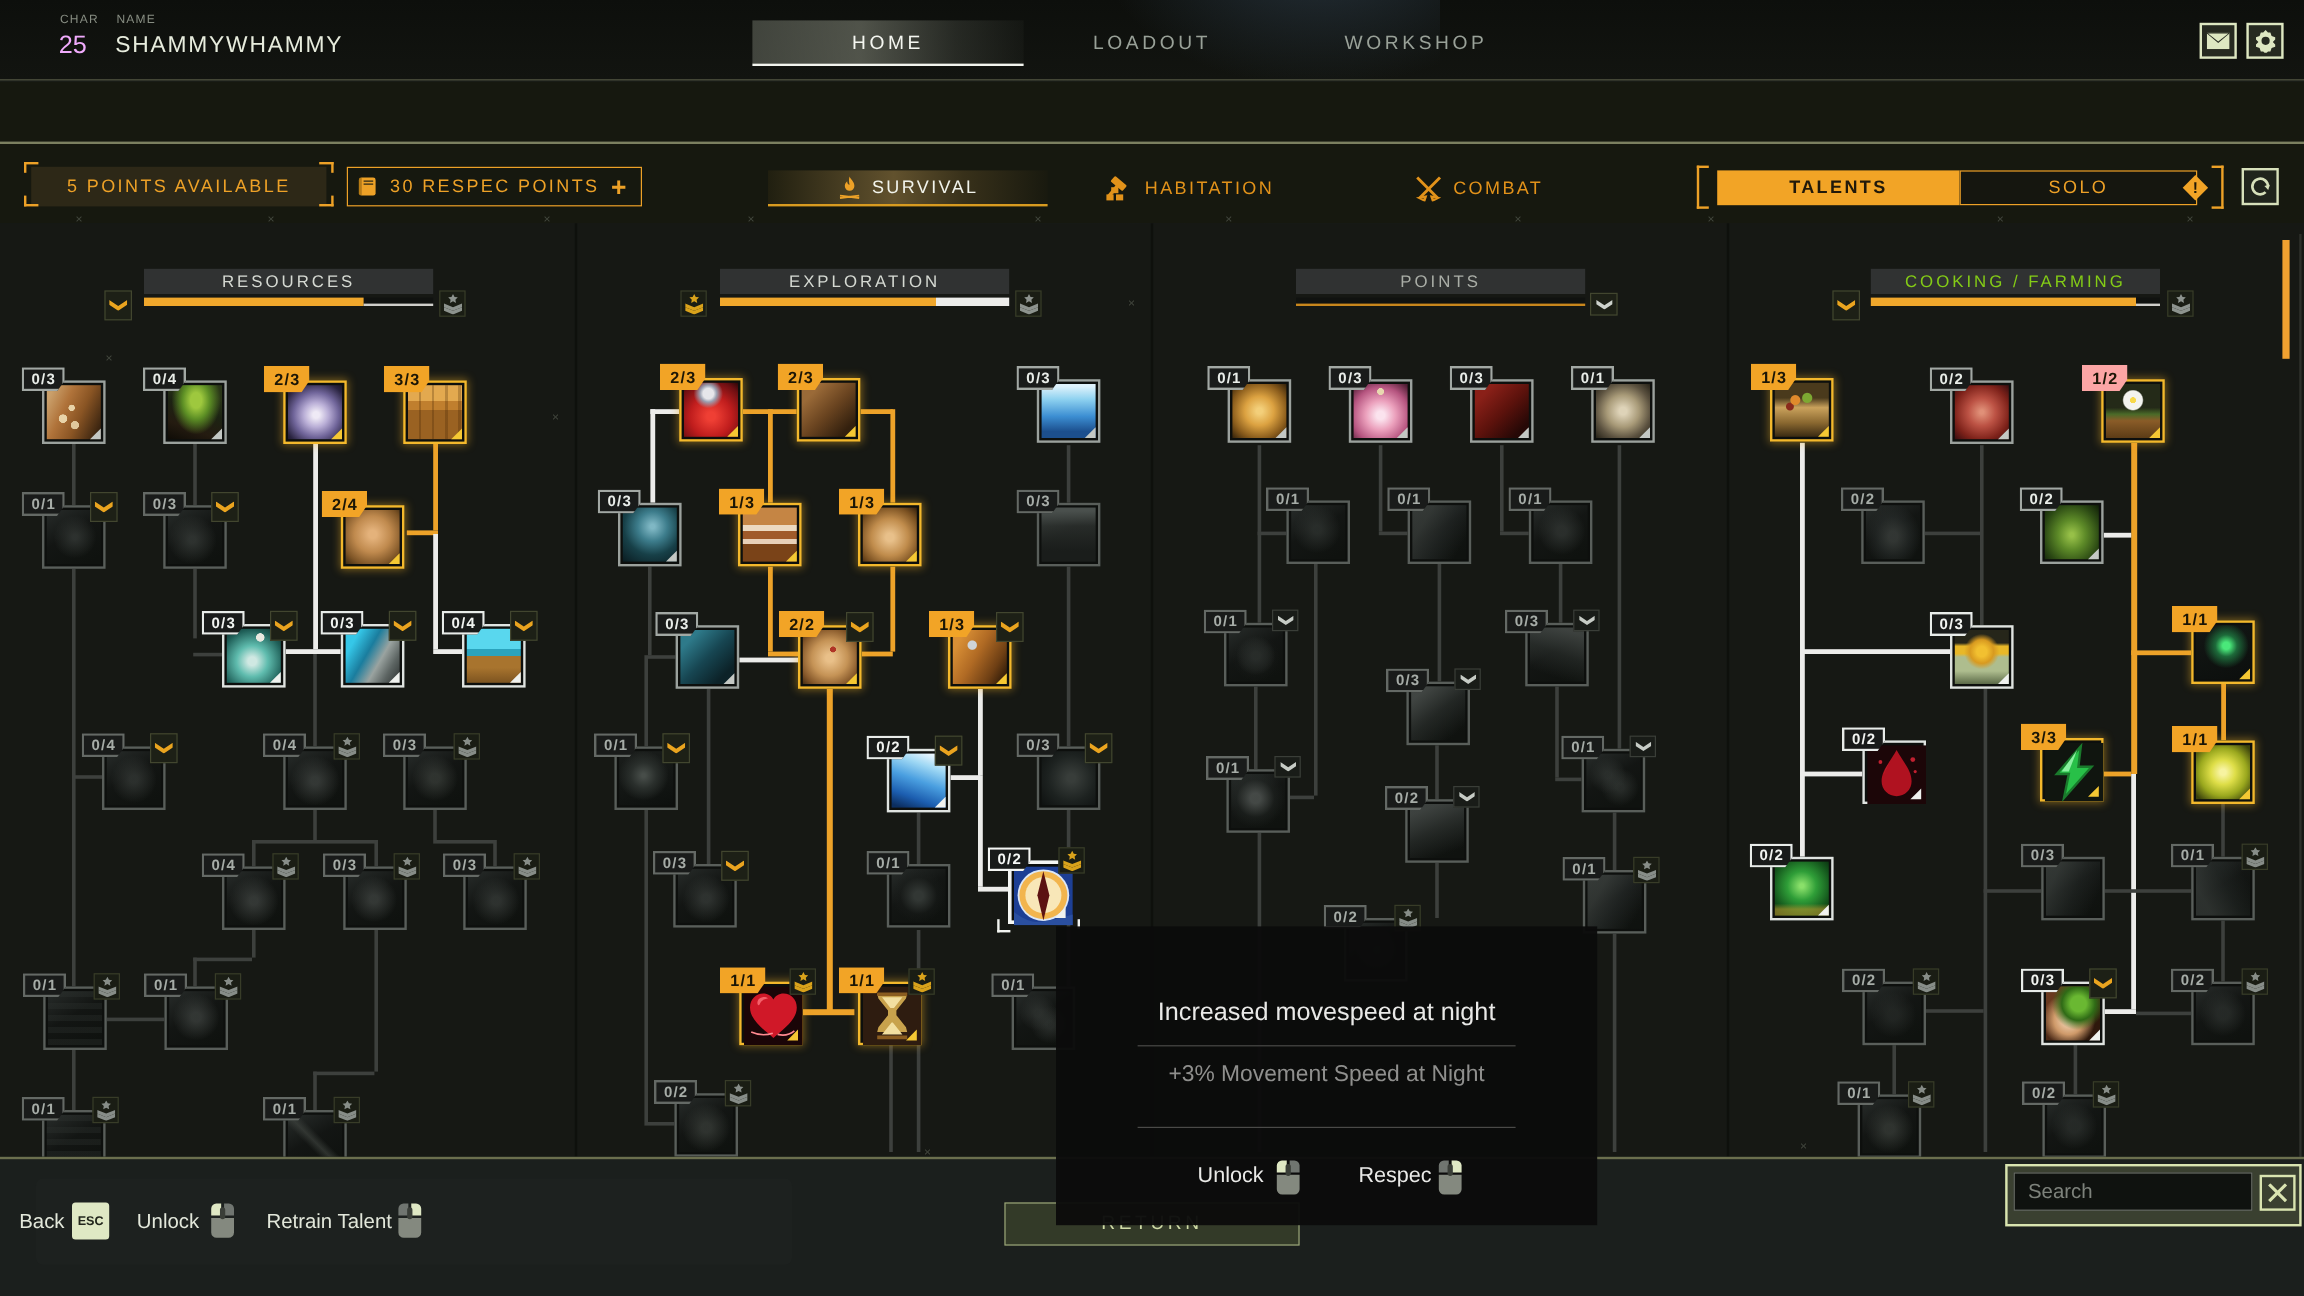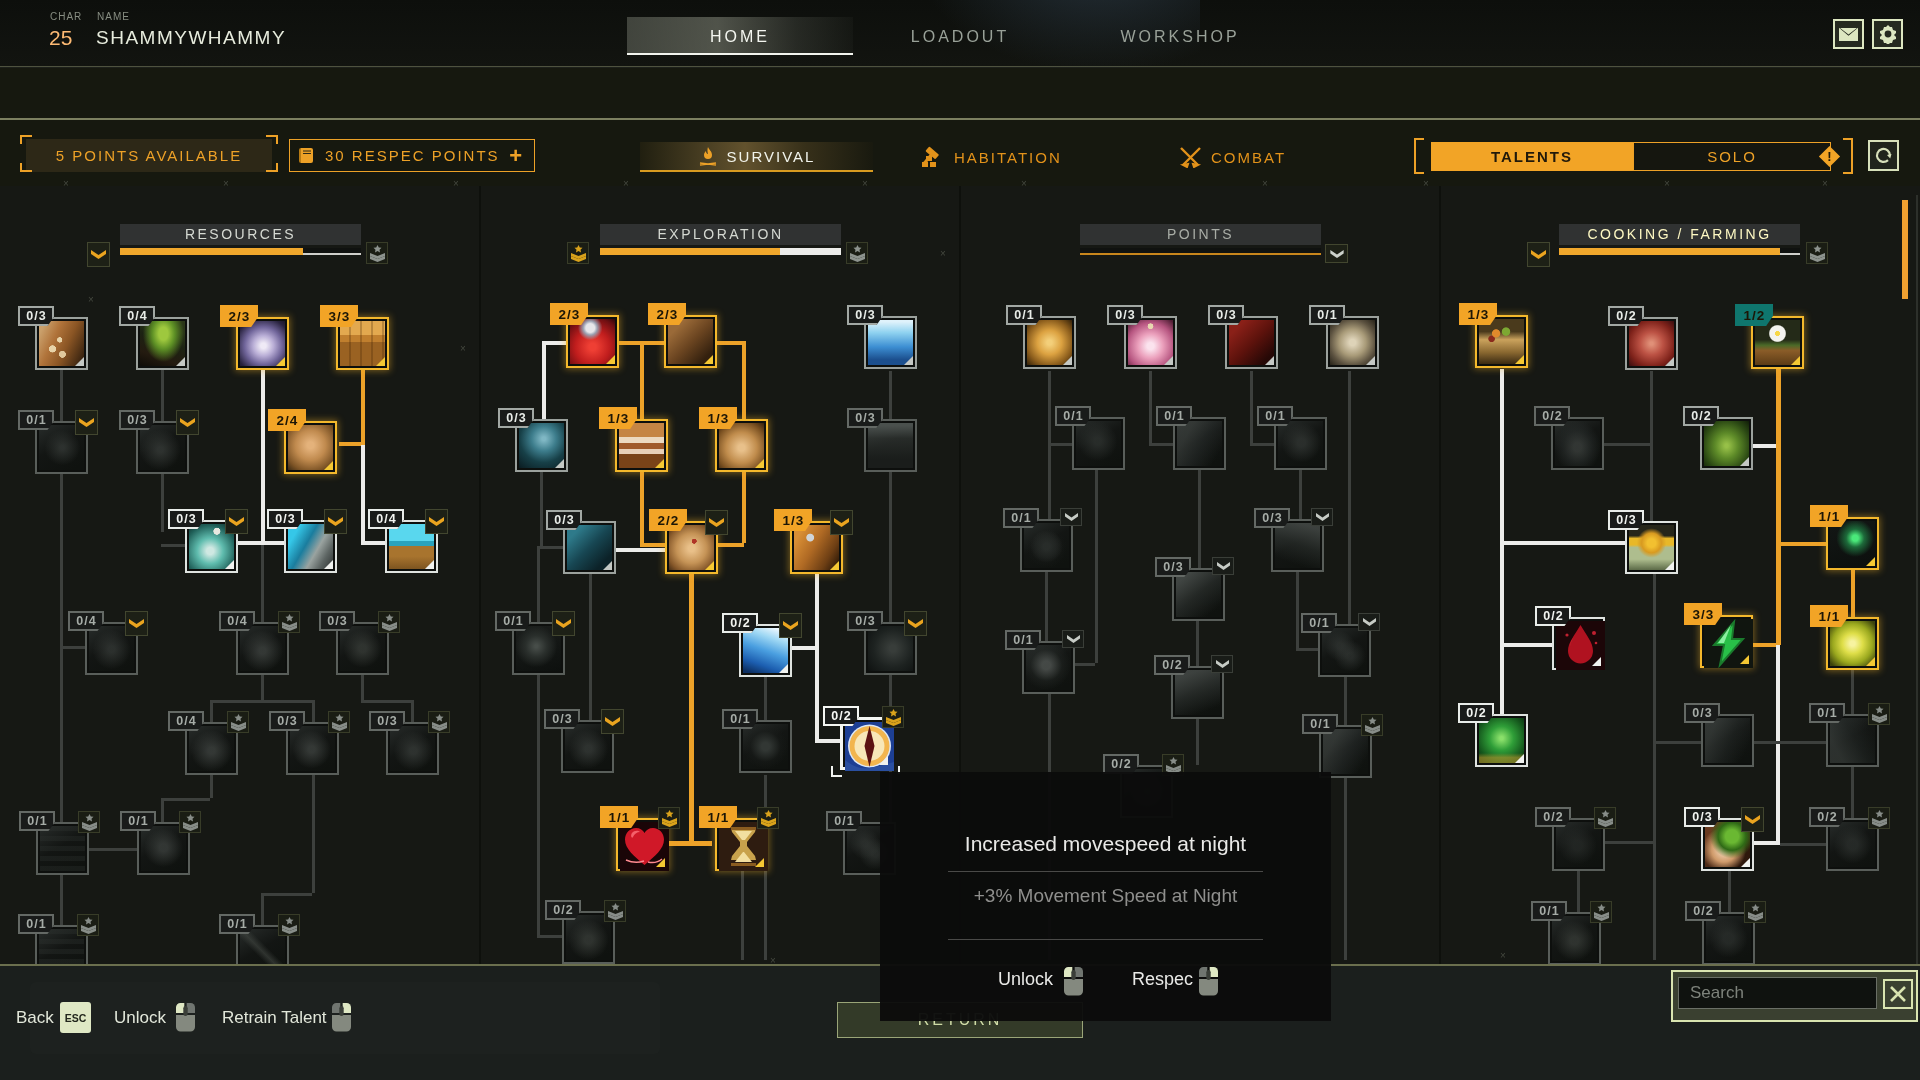--- a/index.html
+++ b/index.html
@@ -26,21 +26,21 @@
 .pbar{position:absolute;height:7px;background:#101210}
 .pfill{position:absolute;left:0;top:0;height:7px;background:#f0a72c}
 .tx{position:absolute;white-space:nowrap}
 .xmark{position:absolute;width:7px;height:7px;color:#44483f;font-size:10px;line-height:7px}
 </style></head><body>
 <div class="figart" style="position:absolute;inset:0"></div>
 
 <div class="abs" style="left:0;top:0;width:1920px;height:67px;background:linear-gradient(180deg,#0d0f0c,#121410);border-bottom:1px solid #4e523f"></div>
 <div class="abs bgart" style="left:400px;top:0;width:800px;height:67px"></div>
 <div class="tx" style="left:50px;top:11px;font-size:10px;letter-spacing:1px;color:#878d82">CHAR</div>
-<div class="tx" style="left:49px;top:26px;font-size:21px;color:#fdba74">25</div>
+<div class="tx" style="left:49px;top:26px;font-size:21px;color:#f0abfc">25</div>
 <div class="tx" style="left:97px;top:11px;font-size:10px;letter-spacing:1px;color:#878d82">NAME</div>
 <div class="tx" style="left:96px;top:27px;font-size:19px;letter-spacing:1.5px;color:#e7ecdd">SHAMMYWHAMMY</div>
 <div class="abs" style="left:627px;top:17px;width:226px;height:38px;background:linear-gradient(90deg,#62665c99,#898d7f88 40%,#55595055 75%,#3a3e3622);border-bottom:2px solid #f2f4ee"></div>
 <div class="tx" style="left:630px;top:28px;width:220px;text-align:center;font-size:16px;letter-spacing:3px;color:#f4f6f0">HOME</div>
 <div class="tx" style="left:850px;top:28px;width:220px;text-align:center;font-size:16px;letter-spacing:3px;color:#99a198">LOADOUT</div>
 <div class="tx" style="left:1070px;top:28px;width:220px;text-align:center;font-size:16px;letter-spacing:3px;color:#99a198">WORKSHOP</div>
 <div class="abs" style="left:1833px;top:19px;width:31px;height:30px;border:2px solid #dde7c1;background:#262a20;display:flex;align-items:center;justify-content:center">
     <svg width="19" height="14" viewBox="0 0 19 14">
       <rect x="0" y="0" width="19" height="14" fill="#dde7c1"></rect>
       <path d="M0 0 L9.5 8 L19 0 Z" fill="#262a20" stroke="#262a20" stroke-width="1.2"></path>
@@ -147,21 +147,21 @@
         <path fill="#8d938e" d="M0 13l7.5 3 7.5-3v3l-7.5 3L0 16z" transform="translate(0,-2)"></path>
       </svg>
     </div>
 <div class="hdrbar" style="left:1080px;top:38px;width:241px;color:#a9ada6">POINTS</div>
 <div class="pbar" style="left:1080px;top:62px;width:241px;border-bottom:2px solid #c8861c"></div>
 <div class="cbox" style="left:1325px;top:58px;width:23px;height:19px">
       <svg width="14" height="8" viewBox="0 0 15 9">
         <path fill="#cdd2cc" d="M0 0l7.5 5L15 0v4L7.5 9 0 4z"></path>
       </svg>
     </div>
-<div class="hdrbar" style="left:1559px;top:38px;width:241px;color:#fef9c3">COOKING / FARMING</div>
+<div class="hdrbar" style="left:1559px;top:38px;width:241px;color:#84cc16">COOKING / FARMING</div>
 <div class="pbar" style="left:1559px;top:62px;width:241px;"></div>
 <div class="pfill" style="left:1559px;top:62px;width:221px"></div>
 <div class="abs" style="left:1780px;top:67px;width:20px;height:1.5px;background:#cfcfcb"></div>
 <div class="cbox" style="left:1527px;top:56px;width:23px;height:25px">
       <svg width="15" height="9" viewBox="0 0 15 9">
         <path fill="#eaa41f" d="M0 0l7.5 5L15 0v4L7.5 9 0 4z"></path>
       </svg>
     </div>
 <div class="bbox" style="left:1806px;top:56px;width:22px;height:22px">
       <svg width="15" height="17" viewBox="0 0 15 17">
@@ -733,21 +733,21 @@
 <div class="chip chipc" style="left:1459px;top:117px;min-width:38px;height:22px;background:#f2a426;color:#1c1606;font-size:13.5px">1/3</div>
 <div class="node" style="left:1625px;top:131px;border:2px solid #9ba19d;">
 <div class="nicon" style="background:radial-gradient(circle at 50% 50%,#e09078 5%,#bc5244 36%,#7e221a 72%,#380d0f 100%)"></div>
 <div class="notch" style="border-color:transparent transparent #c4c8c4 transparent"></div>
 </div>
 <div class="chip chipc" style="left:1608px;top:120px;min-width:36px;background:#191b1a;border:2px solid #a2a8a4;color:#e8ece8">0/2</div>
 <div class="node" style="left:1751px;top:130px;border:2px solid #f3b82c;box-shadow:0 0 7px 1px rgba(240,175,40,.45);">
 <div class="nicon" style="background:radial-gradient(circle at 50% 30%,#f7d84a 0 6%,#f3f3ef 7% 20%,rgba(0,0,0,0) 23%),linear-gradient(180deg,#242a18 0 44%,#4a6a28 56%,#8a5c28 68%,#5c3c16 100%)"></div>
 <div class="notch" style="border-color:transparent transparent #f5c833 transparent"></div>
 </div>
-<div class="chip chipc" style="left:1735px;top:118px;min-width:38px;height:22px;background:#0f766e;color:#1c1606;font-size:13.5px">1/2</div>
+<div class="chip chipc" style="left:1735px;top:118px;min-width:38px;height:22px;background:#fca5a5;color:#1c1606;font-size:13.5px">1/2</div>
 <div class="node" style="left:1551px;top:231px;border:2px solid #595e5a;">
 <div class="nicon" style="background:radial-gradient(ellipse at 50% 58%,#474c4999 12%,#2c313077 45%,rgba(0,0,0,0) 72%),linear-gradient(150deg,#242826 8%,#181b1988 45%,#0f120f 90%)"></div>
 </div>
 <div class="chip chipc" style="left:1534px;top:220px;min-width:36px;background:#191b1a;border:2px solid #646965;color:#a6aca7">0/2</div>
 <div class="node" style="left:1700px;top:231px;border:2px solid #9ba19d;">
 <div class="nicon" style="background:radial-gradient(ellipse at 50% 55%,#97c048 5%,#5d8a28 36%,#2c4a14 72%,#101d08 100%)"></div>
 <div class="notch" style="border-color:transparent transparent #c4c8c4 transparent"></div>
 </div>
 <div class="chip chipc" style="left:1683px;top:220px;min-width:36px;background:#191b1a;border:2px solid #a2a8a4;color:#e8ece8">0/2</div>
 <div class="node" style="left:1625px;top:335px;border:2px solid #dfe3e0;">

